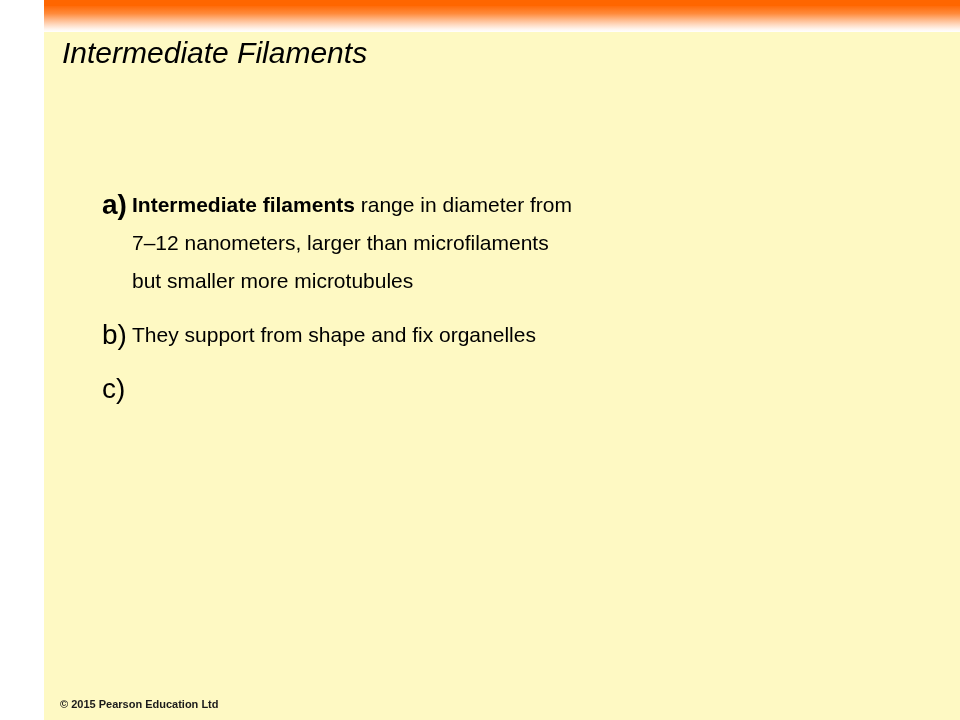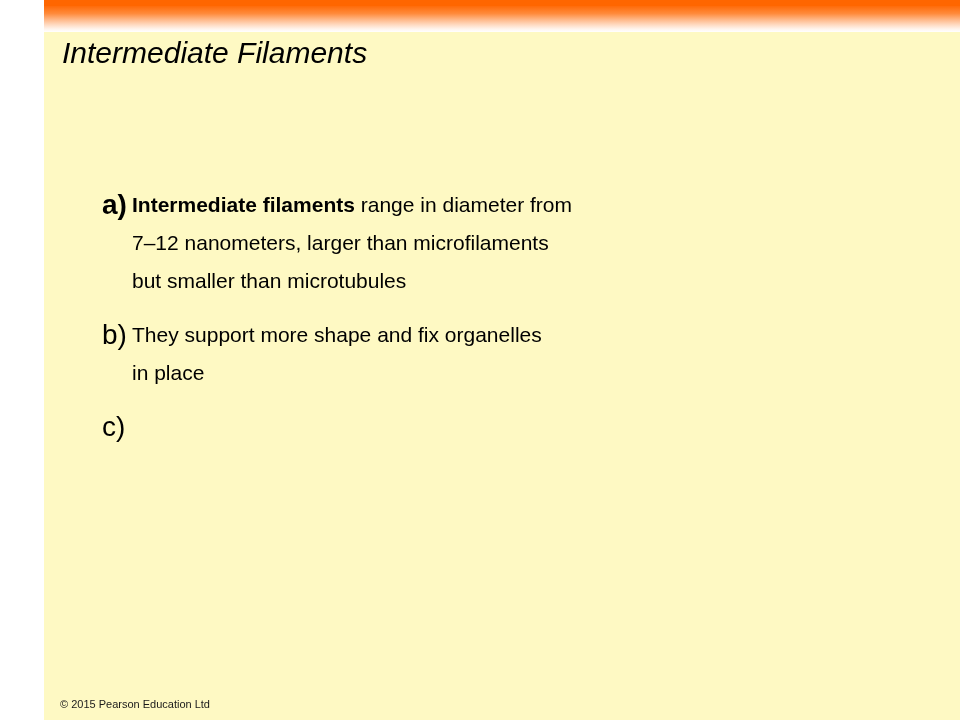--- a/index.html
+++ b/index.html
@@ -101,21 +101,21 @@
   .item-text .lead-bold { font-weight: bold; }
 
   .line { display: block; white-space: nowrap; }
 
   
   .footer {
     position: absolute;
     left: 16px;
     top: 697px;
     font-size: 11px;
-    font-weight: normal;
+    font-weight: bold;
     line-height: 14px;
     color: #1a1a1a;
     white-space: nowrap;
   }
 </style>
 </head>
 <body>
 
 <div class="slide">
 
@@ -125,29 +125,28 @@
 
   <div class="title">Intermediate Filaments</div>
 
   <div class="body-list">
 
     <div class="list-item">
       <span class="marker bold">a)</span>
       <span class="item-text">
         <span class="line"><span class="lead-bold">Intermediate filaments</span><span> range in diameter from</span></span>
         <span class="line">7–12 nanometers, larger than microfilaments</span>
-        <span class="line">but smaller than microtubules</span>
+        <span class="line">but smaller more microtubules</span>
       </span>
     </div>
 
     <div class="list-item">
       <span class="marker">b)</span>
       <span class="item-text">
-        <span class="line">They support more shape and fix organelles</span>
-        <span class="line">in place</span>
+        <span class="line">They support from shape and fix organelles</span>
       </span>
     </div>
 
     <div class="list-item">
       <span class="marker">c)</span>
       <span class="item-text">
       </span>
     </div>
 
   </div>

